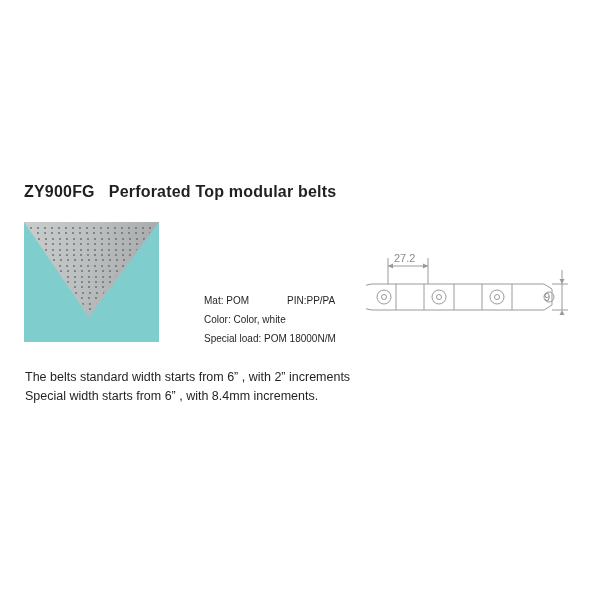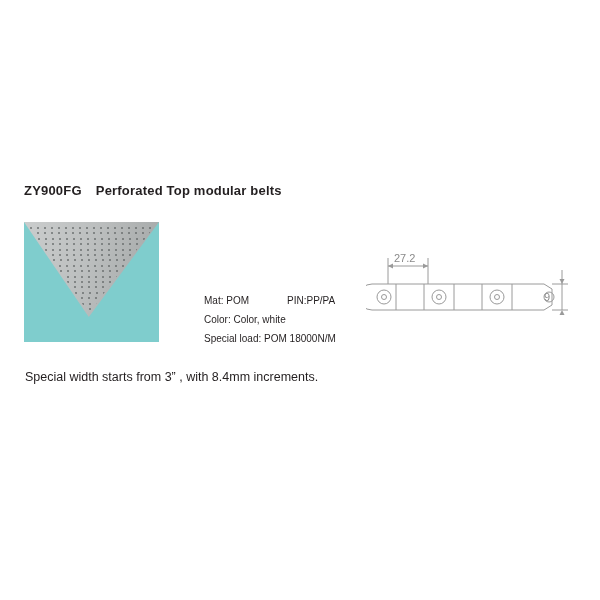--- a/index.html
+++ b/index.html
@@ -22,21 +22,21 @@
     width: 600px;
     height: 600px;
   }
 
   
   .title-row {
     position: absolute;
     left: 24px;
     top: 183px;
     white-space: nowrap;
-    font-size: 13px;
+    font-size: 16px;
     font-weight: bold;
     letter-spacing: 0.2px;
   }
   .title-code {
     font-weight: bold;
   }
   .title-name {
     font-weight: bold;
     margin-left: 14px;
   }
@@ -295,21 +295,22 @@
       </div>
   </div>
 
   <div class="specs">
     <span class="row"><span class="mat">Mat: POM</span><span class="pin">PIN:PP/PA</span></span>
     <span class="row">Color: Color, white</span>
     <span class="row">Special load: POM 18000N/M</span>
   </div>
 
   <div class="notes">
-    <div>Special width starts from 3” , with 8.4mm increments.</div>
+    <div>The belts standard width starts from 6” , with 2” increments</div>
+    <div>Special width starts from 6” , with 8.4mm increments.</div>
   </div>
 
   <div class="drawing">
     <svg width="206" height="100" viewBox="0 0 206 100">
       <g stroke="#9a9a9a" fill="none" stroke-width="1">
 
         <line x1="22" y1="18" x2="22" y2="44"></line>
         <line x1="62" y1="18" x2="62" y2="44"></line>
 
         <line x1="22" y1="26" x2="62" y2="26"></line>

